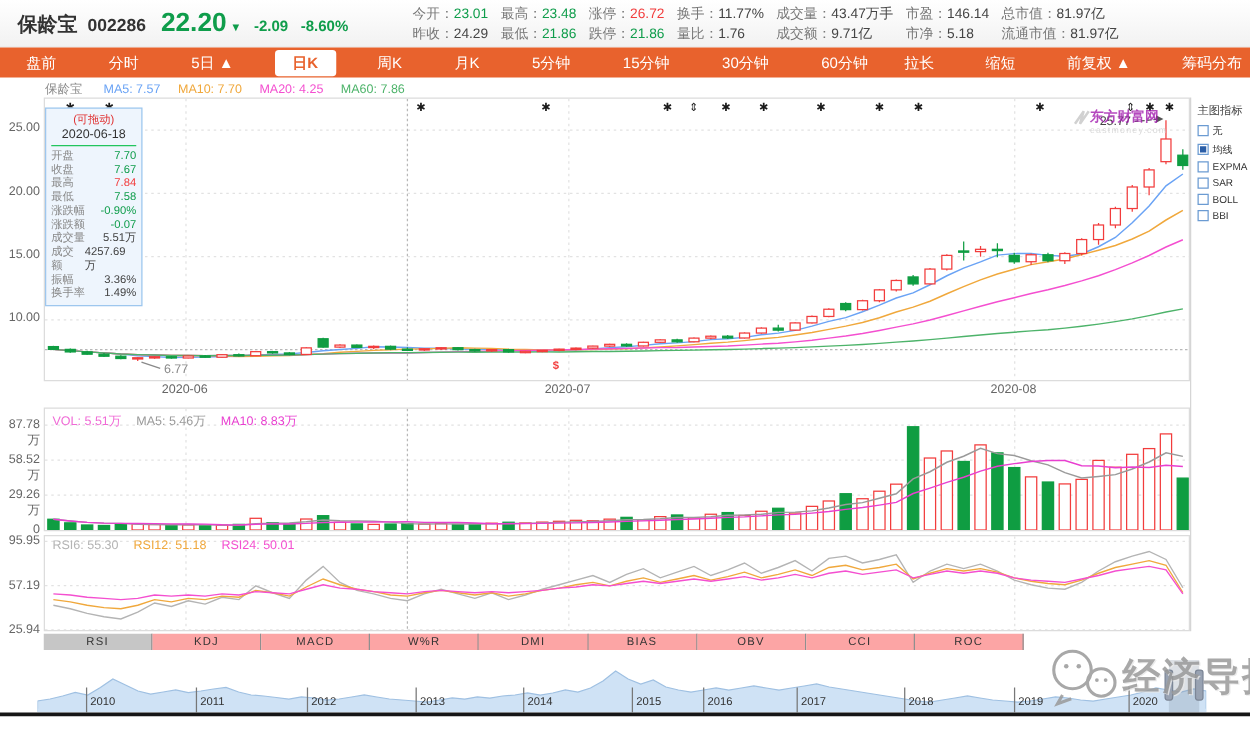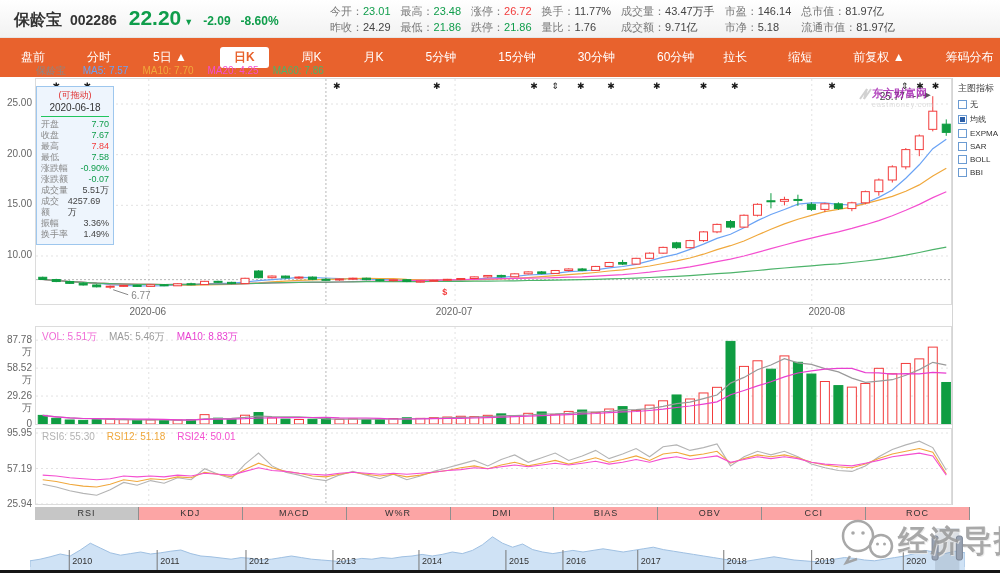--- a/index.html
+++ b/index.html
@@ -16,21 +16,21 @@
   #stock-code { font-size:14px; font-weight:bold; color:#333; margin-left:8px; }
   #stock-price { font-size:21px; font-weight:bold; color:#0f9d4b; margin-left:12px; }
   #price-arrow { font-size:9px; color:#0f9d4b; margin-left:3px; }
   #stock-chg, #stock-chg-pct { font-size:12px; font-weight:bold; color:#0f9d4b; margin-left:10px; }
   #stats { display:flex; gap:10px; padding-top:1px; }
   .stat-col { display:flex; flex-direction:column; justify-content:center; gap:1px; }
   .stat-row { font-size:11px; line-height:15px; white-space:nowrap; }
   .stat-label { color:#777; }
 
   
-  #tabbar { position:absolute; left:0; top:38px; width:1000px; height:39px; background:#e8622d;
+  #tabbar { position:absolute; left:0; top:38px; width:1000px; height:24px; background:#e8622d;
     display:flex; align-items:center; color:#fff; font-size:12px; }
   .tab { margin:0 12px; padding:2px 9px; cursor:pointer; white-space:nowrap; }
   .tab.active { background:#fff; color:#e8622d; border-radius:3px; font-weight:bold; padding:2px 14px; }
   #tab-tools { margin-left:auto; display:flex; gap:25px; padding-right:10px; }
   .tool { margin:0 8px; white-space:nowrap; cursor:pointer; }
 
   
   #ma-row { position:absolute; left:36px; top:64px; font-size:10px; white-space:nowrap; }
   .ma-item { margin-right:14px; }
   #main-svg { position:absolute; left:35px; top:78px; border:1px solid #dcdcdc; background:#fff; }
@@ -53,21 +53,21 @@
   
   #side-panel { position:absolute; left:952px; top:78px; width:47px; height:427px;
     border-left:1px solid #d5d5d5; background:#fff; }
   #side-title { font-size:9px; color:#444; padding:4px 0 2px 5px; white-space:nowrap; }
   .side-opt { display:flex; align-items:center; padding:2px 0 2px 5px; cursor:pointer; }
   .cb { width:9px; height:9px; border:1px solid #6b9bd2; background:#fff; margin-right:3px; flex:none; position:relative; }
   .cb.checked::after { content:""; position:absolute; left:1px; top:1px; width:5px; height:5px; background:#2b5ea7; }
   .side-opt span { font-size:8px; color:#333; white-space:nowrap; }
 
   
-  #ind-tabs { position:absolute; left:35px; top:507px; width:935px; height:13px; display:flex; }
+  #ind-tabs { position:absolute; left:35px; top:507px; width:784px; height:13px; display:flex; }
   .ind-tab { flex:1; background:#fca5a5; border-right:1px solid #8f8f8f; color:#333;
     font-size:9px; text-align:center; line-height:13px; letter-spacing:1px; cursor:pointer; }
   .ind-tab.active { background:#c6c6c6; }
 
   
   #nav-svg { position:absolute; left:30px; top:524px; }
 
   
   #em-watermark { position:absolute; left:872px; top:86px; z-index:4; text-align:left; opacity:0.8; }
   #em-cn { font-size:11px; font-weight:bold; color:#a21caf; white-space:nowrap; }
@@ -321,21 +321,21 @@
     <text x="868.7720588235294" y="21.197359000000006" font-size="10" text-anchor="end" fill="#444">25.77</text>
     <line x1="871.7720588235294" y1="18.197359000000006" x2="892.7720588235294" y2="16.197359000000006" stroke="#555" stroke-dasharray="3,2"></line>
     <polygon points="894.7720588235294,16.197359000000006 888.7720588235294,13.197359000000006 888.7720588235294,19.197359000000006" fill="#555"></polygon>
     <line x1="77.16911764705881" y1="210.730059" x2="92.16911764705881" y2="215.730059" stroke="#888"></line>
     <text x="95.16911764705881" y="219.730059" font-size="10" fill="#888">6.77</text>
     <text x="406.231" y="216" font-size="9" font-weight="bold" fill="#f23c3c">$</text>
   </svg>
 <div id="main-xlabels">
     <div class="xlabel" style="left: 147.791px;">2020-06</div>
     <div class="xlabel" style="left: 454.069px;">2020-07</div>
-    <div class="xlabel" style="left: 810.782px; margin-left: 16px;">2020-08</div>
+    <div class="xlabel" style="left: 810.782px;">2020-08</div>
   </div>
 
 <div id="tooltip">
   <div id="tt-drag">(可拖动)</div>
   <div id="tt-date">2020-06-18</div>
   <div id="tt-rows">
       <div class="tt-row">
         <span class="tt-label">开盘</span>
         <span class="t-down">7.70</span>
       </div>

